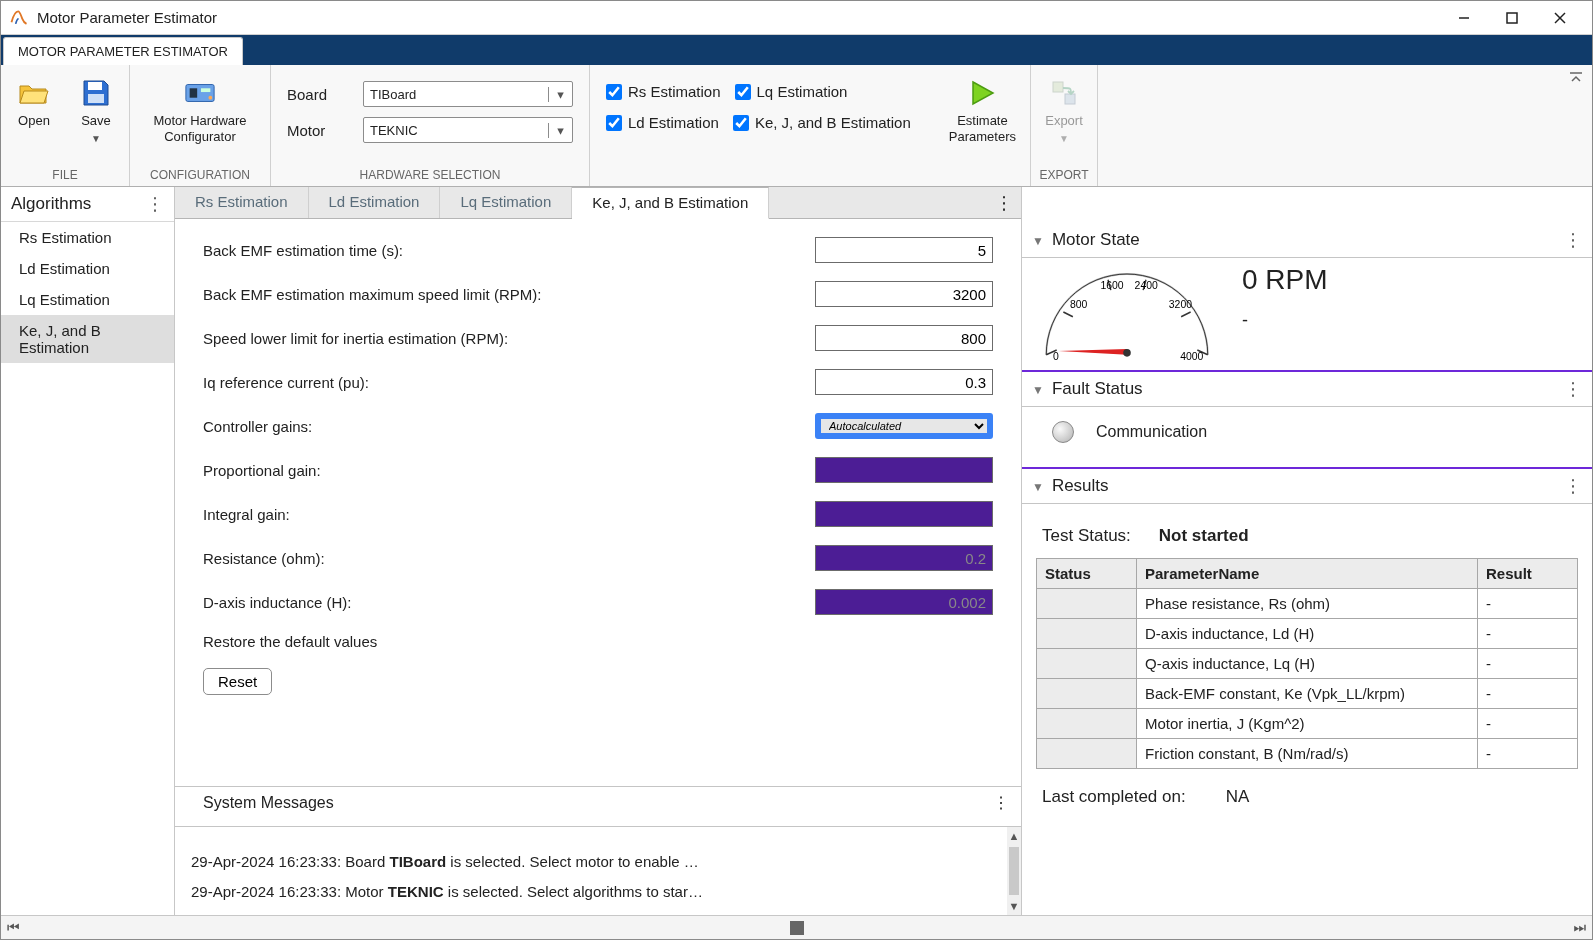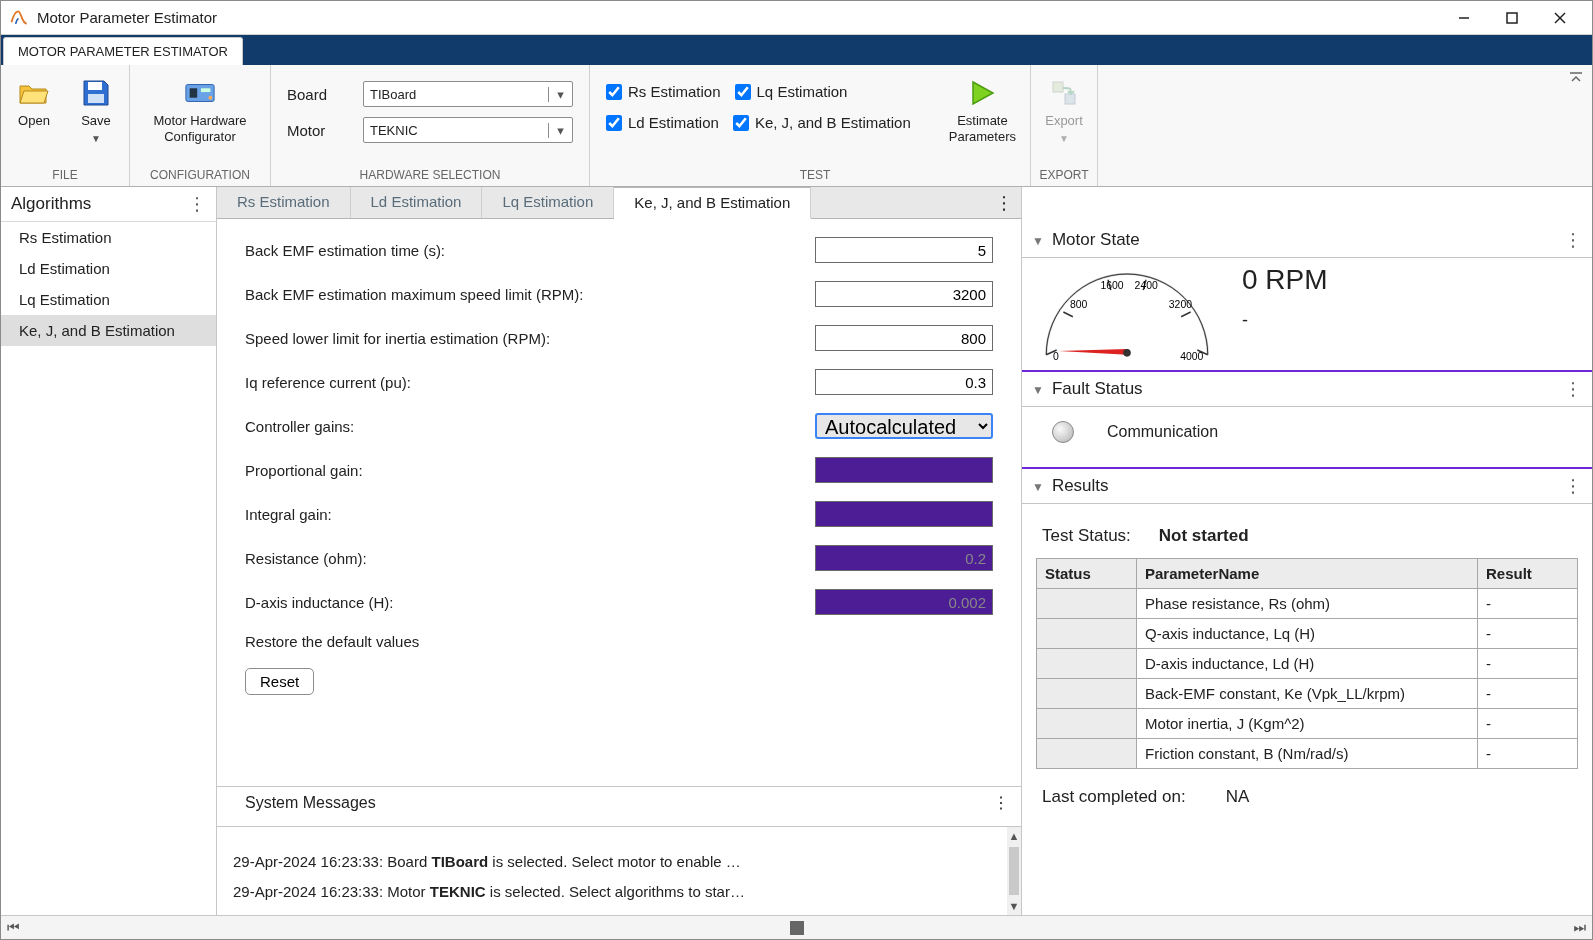--- a/index.html
+++ b/index.html
@@ -87,21 +87,21 @@
 .test-row { display:flex; gap:14px; align-items:center;}
 .chk { display:flex; align-items:center; gap:6px; font-size:15px;}
 .chk input { width:16px; height:16px; }
 
 .ribbon-right { flex:1; display:flex; justify-content:flex-end; align-items:flex-start; padding:4px 8px;}
 .ribbon-right svg { width:16px; height:16px; }
 
 
 .workspace { flex:1; display:flex; min-height:0; }
 .left-pane {
-  width:216px; border-right:1px solid #c7c7c7; display:flex; flex-direction:column;
+  width:174px; border-right:1px solid #c7c7c7; display:flex; flex-direction:column;
 }
 .pane-header {
   display:flex; align-items:center; justify-content:space-between;
   padding:6px 10px; font-size:17px; border-bottom:1px solid #d8d8d8;
 }
 .pane-header .dots { font-size:18px; color:#555; }
 .algo-list { flex:1; }
 .algo-item { padding:7px 18px; font-size:15px; }
 .algo-item.selected { background:#dedede; }
 
@@ -122,21 +122,21 @@
   padding:18px 28px; display:flex; flex-direction:column; gap:18px; overflow:auto; flex:1;
   font-size:15px;
 }
 .form-row { display:flex; align-items:center; }
 .form-row .flabel { flex:1; }
 .form-row input[type=text] {
   width:178px; height:26px; border:1px solid #6b6b6b; font-size:15px; padding:0 6px; text-align:right;
 }
 .form-row input[disabled] { background:#4c1d95; color:#888; }
 .form-row select {
-  width:178px; height:26px; border:2px solid #3b82f6; background:#e7e7e7; font-size:20px; padding:0 4px; border-radius:3px;
+  width:178px; height:26px; border:6px solid #3b82f6; background:#e7e7e7; font-size:11px; padding:0 4px; border-radius:3px;font-style:italic;
 }
 .btn {
   border:1px solid #8c8c8c; background:#fff; padding:4px 14px; border-radius:5px; font-size:15px;
   cursor:pointer; width:fit-content;
 }
 
 .sysmsg-header {
   border-top:1px solid #c5c5c5; border-bottom:1px solid #c5c5c5;
   display:flex; align-items:center; justify-content:space-between;
   padding:6px 12px 14px 28px; font-size:16px;
@@ -156,21 +156,21 @@
 }
 .section-hdr .tri { color:#777; margin-right:8px; font-size:12px;}
 .section-hdr .dots { font-size:18px; color:#555;}
 .section-body { padding:10px 14px; }
 
 .gauge-wrap { display:flex; align-items:flex-start; gap:20px; padding:6px 10px 10px 10px;}
 .gauge { width:190px; height:96px; }
 .gauge-read { font-size:28px; font-weight:400; }
 .gauge-sub { font-size:18px; margin-top:14px; }
 
-.fault-row { display:flex; align-items:center; gap:33px; padding:14px 30px 24px 30px;}
+.fault-row { display:flex; align-items:center; gap:22px; padding:14px 30px 24px 30px;}
 .led { width:22px; height:22px; border-radius:50%; background: radial-gradient(circle at 35% 35%, #fafafa, #c7c7c7 70%, #9e9e9e); border:1px solid #8a8a8a;}
 .fault-label{ font-size:16px; }
 
 .test-status-row { display:flex; align-items:flex-start; gap:28px; padding:12px 6px; }
 .test-status-row .lab { font-size:17px; }
 .test-status-row .val { font-size:17px; font-weight:700; }
 
 table.res {
   width:100%; border-collapse:collapse; font-size:15px;
 }
@@ -320,21 +320,20 @@
       </div>
       <div class="bigbtn">
         <span class="ico">
           <svg width="30" height="30" viewBox="0 0 30 30">
               <path d="M6 4 L26 15 L6 26 Z" fill="#7ed321" stroke="#4c9c11" stroke-width="1.5"></path>
             </svg>
         </span>
         <span class="lbl"><span>Estimate</span><br><span>Parameters</span></span>
       </div>
     </div>
-    <div class="ribbon-group-label">TEST</div>
   </div>
 
   <div class="ribbon-group">
     <div class="ribbon-group-body">
       <div class="bigbtn disabled">
         <span class="ico">
           <svg width="30" height="30" viewBox="0 0 30 30">
               <rect x="4" y="4" width="10" height="10" fill="#cdb" stroke="#9a9"></rect>
               <rect x="16" y="16" width="10" height="10" fill="#bcd" stroke="#89a"></rect>
               <path d="M14 10 C22 10 22 10 22 16" stroke="#6a8" fill="none" stroke-width="1.8"></path>
@@ -500,26 +499,26 @@
         </tr>
           </thead>
         <tbody id="results-tbody">
             <tr>
               <td class="status"></td>
               <td>Phase resistance, Rs (ohm)</td>
               <td class="result">-</td>
             </tr>
             <tr>
               <td class="status"></td>
-              <td>Q-axis inductance, Lq (H)</td>
+              <td>D-axis inductance, Ld (H)</td>
               <td class="result">-</td>
             </tr>
             <tr>
               <td class="status"></td>
-              <td>D-axis inductance, Ld (H)</td>
+              <td>Q-axis inductance, Lq (H)</td>
               <td class="result">-</td>
             </tr>
             <tr>
               <td class="status"></td>
               <td>Back-EMF constant, Ke (Vpk_LL/krpm)</td>
               <td class="result">-</td>
             </tr>
             <tr>
               <td class="status"></td>
               <td>Motor inertia, J (Kgm^2)</td>

